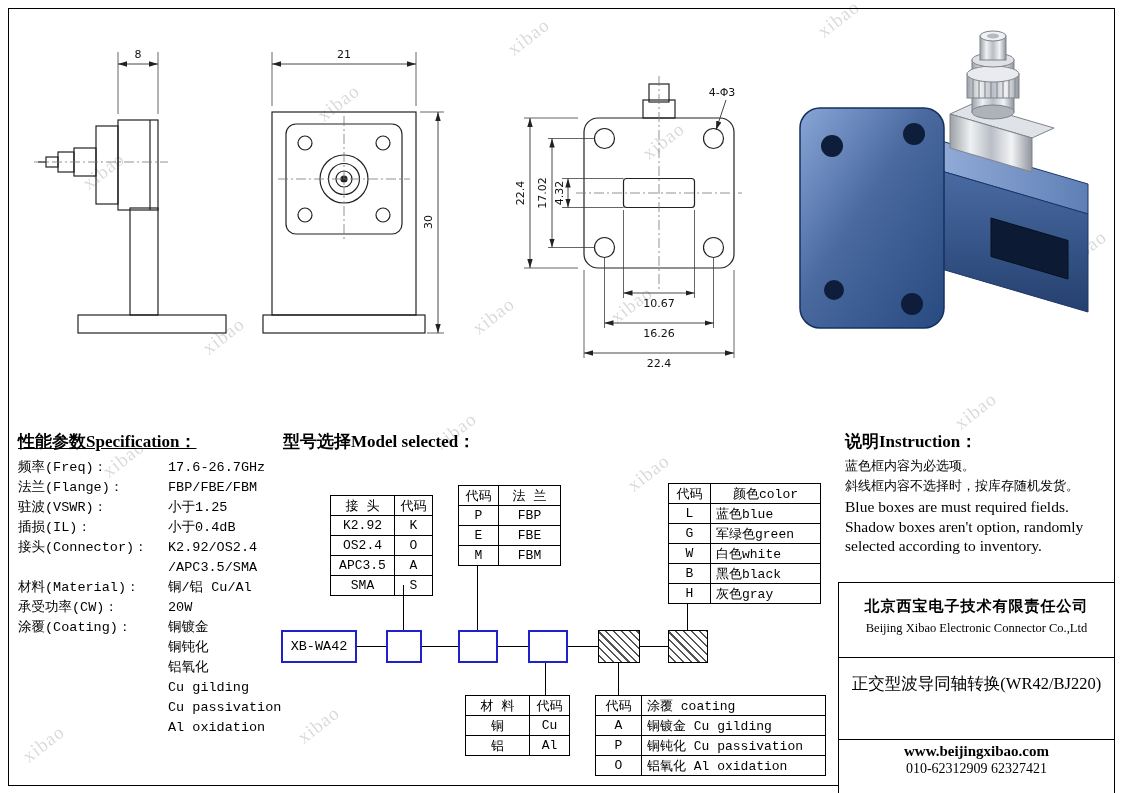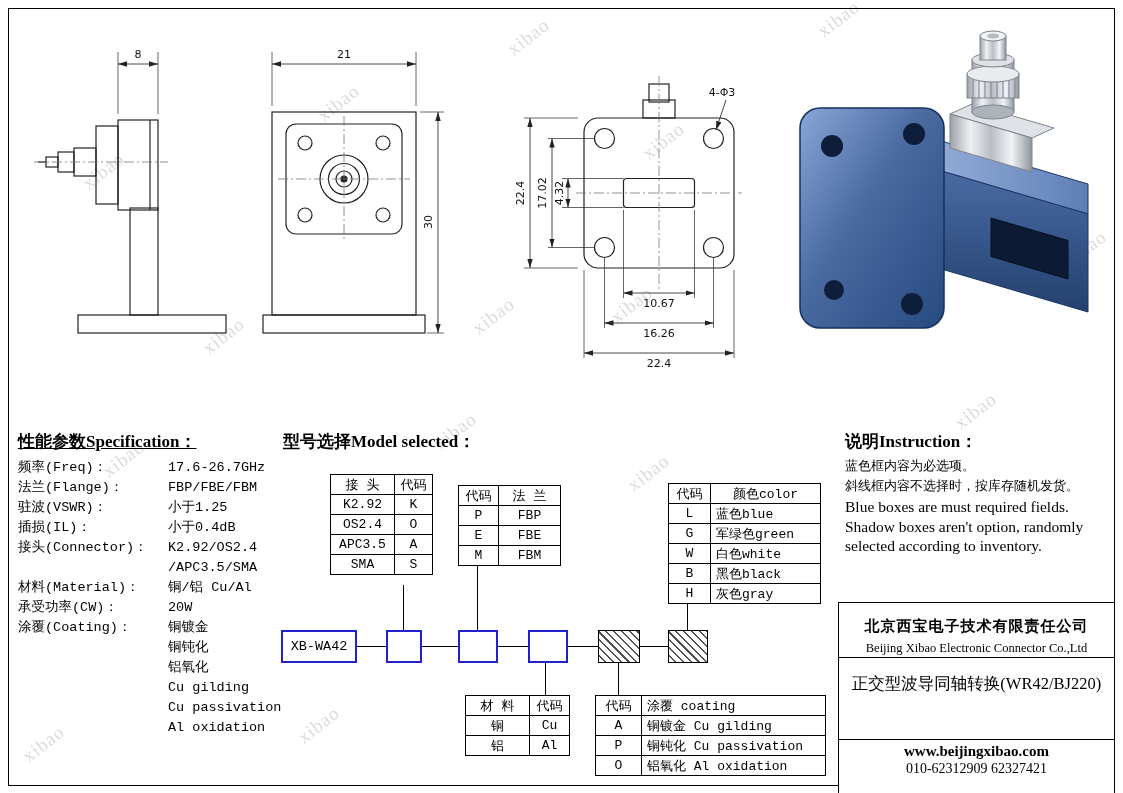--- a/index.html
+++ b/index.html
@@ -271,21 +271,21 @@
         <span class="spec-value">Cu passivation</span>
       </div>
     <div class="spec-row">
         <span class="spec-label"></span>
         <span class="spec-value">Al oxidation</span>
       </div>
   </div>
 
   <div class="heading" style="left:283px;top:430px;">型号选择Model selected：</div>
 
-  <table class="mtab" style="left:330px;top:474px;">
+  <table class="mtab" style="left:330px;top:495px;">
     <tbody>
         <tr>
       <th style="width:64px">接 头</th>
       <th style="width:38px">代码</th>
     </tr>
     <tr>
           <td>K2.92</td>
           <td>K</td>
         </tr>
     <tr>
@@ -413,21 +413,21 @@
     </table>
 
   <div class="heading" style="left:845px;top:430px;">说明Instruction：</div>
   <div class="ins-cn" style="left:845px;top:457px;">蓝色框内容为必选项。</div>
   <div class="ins-cn" style="left:845px;top:477px;">斜线框内容不选择时，按库存随机发货。</div>
   <div class="ins-en" style="top:497px;">
     <div>Blue boxes are must required fields.</div>
     <div>Shadow boxes aren't option, randomly selected according to inventory.</div>
   </div>
 
-  <div class="cbox" style="top:602px;height:90px;">
+  <div class="cbox" style="top:582px;height:90px;">
     <div class="c-cn" style="font-size:15px;margin-top:14px;letter-spacing:1px;">北京西宝电子技术有限责任公司</div>
     <div class="c-en" style="font-size:12.5px;margin-top:5px;">Beijing Xibao Electronic Connector Co.,Ltd</div>
   </div>
   <div class="cbox" style="top:657px;height:83px;">
     <div class="c-cn" style="font-size:16.5px;margin-top:15px;font-weight:normal;">正交型波导同轴转换(WR42/BJ220)</div>
   </div>
   <div class="cbox" style="top:739px;height:62px;">
     <div class="c-cn" style="font-size:15px;margin-top:3px;">www.beijingxibao.com</div>
     <div class="c-en" style="font-size:14px;margin-top:1px;">010-62312909 62327421</div>
   </div>

